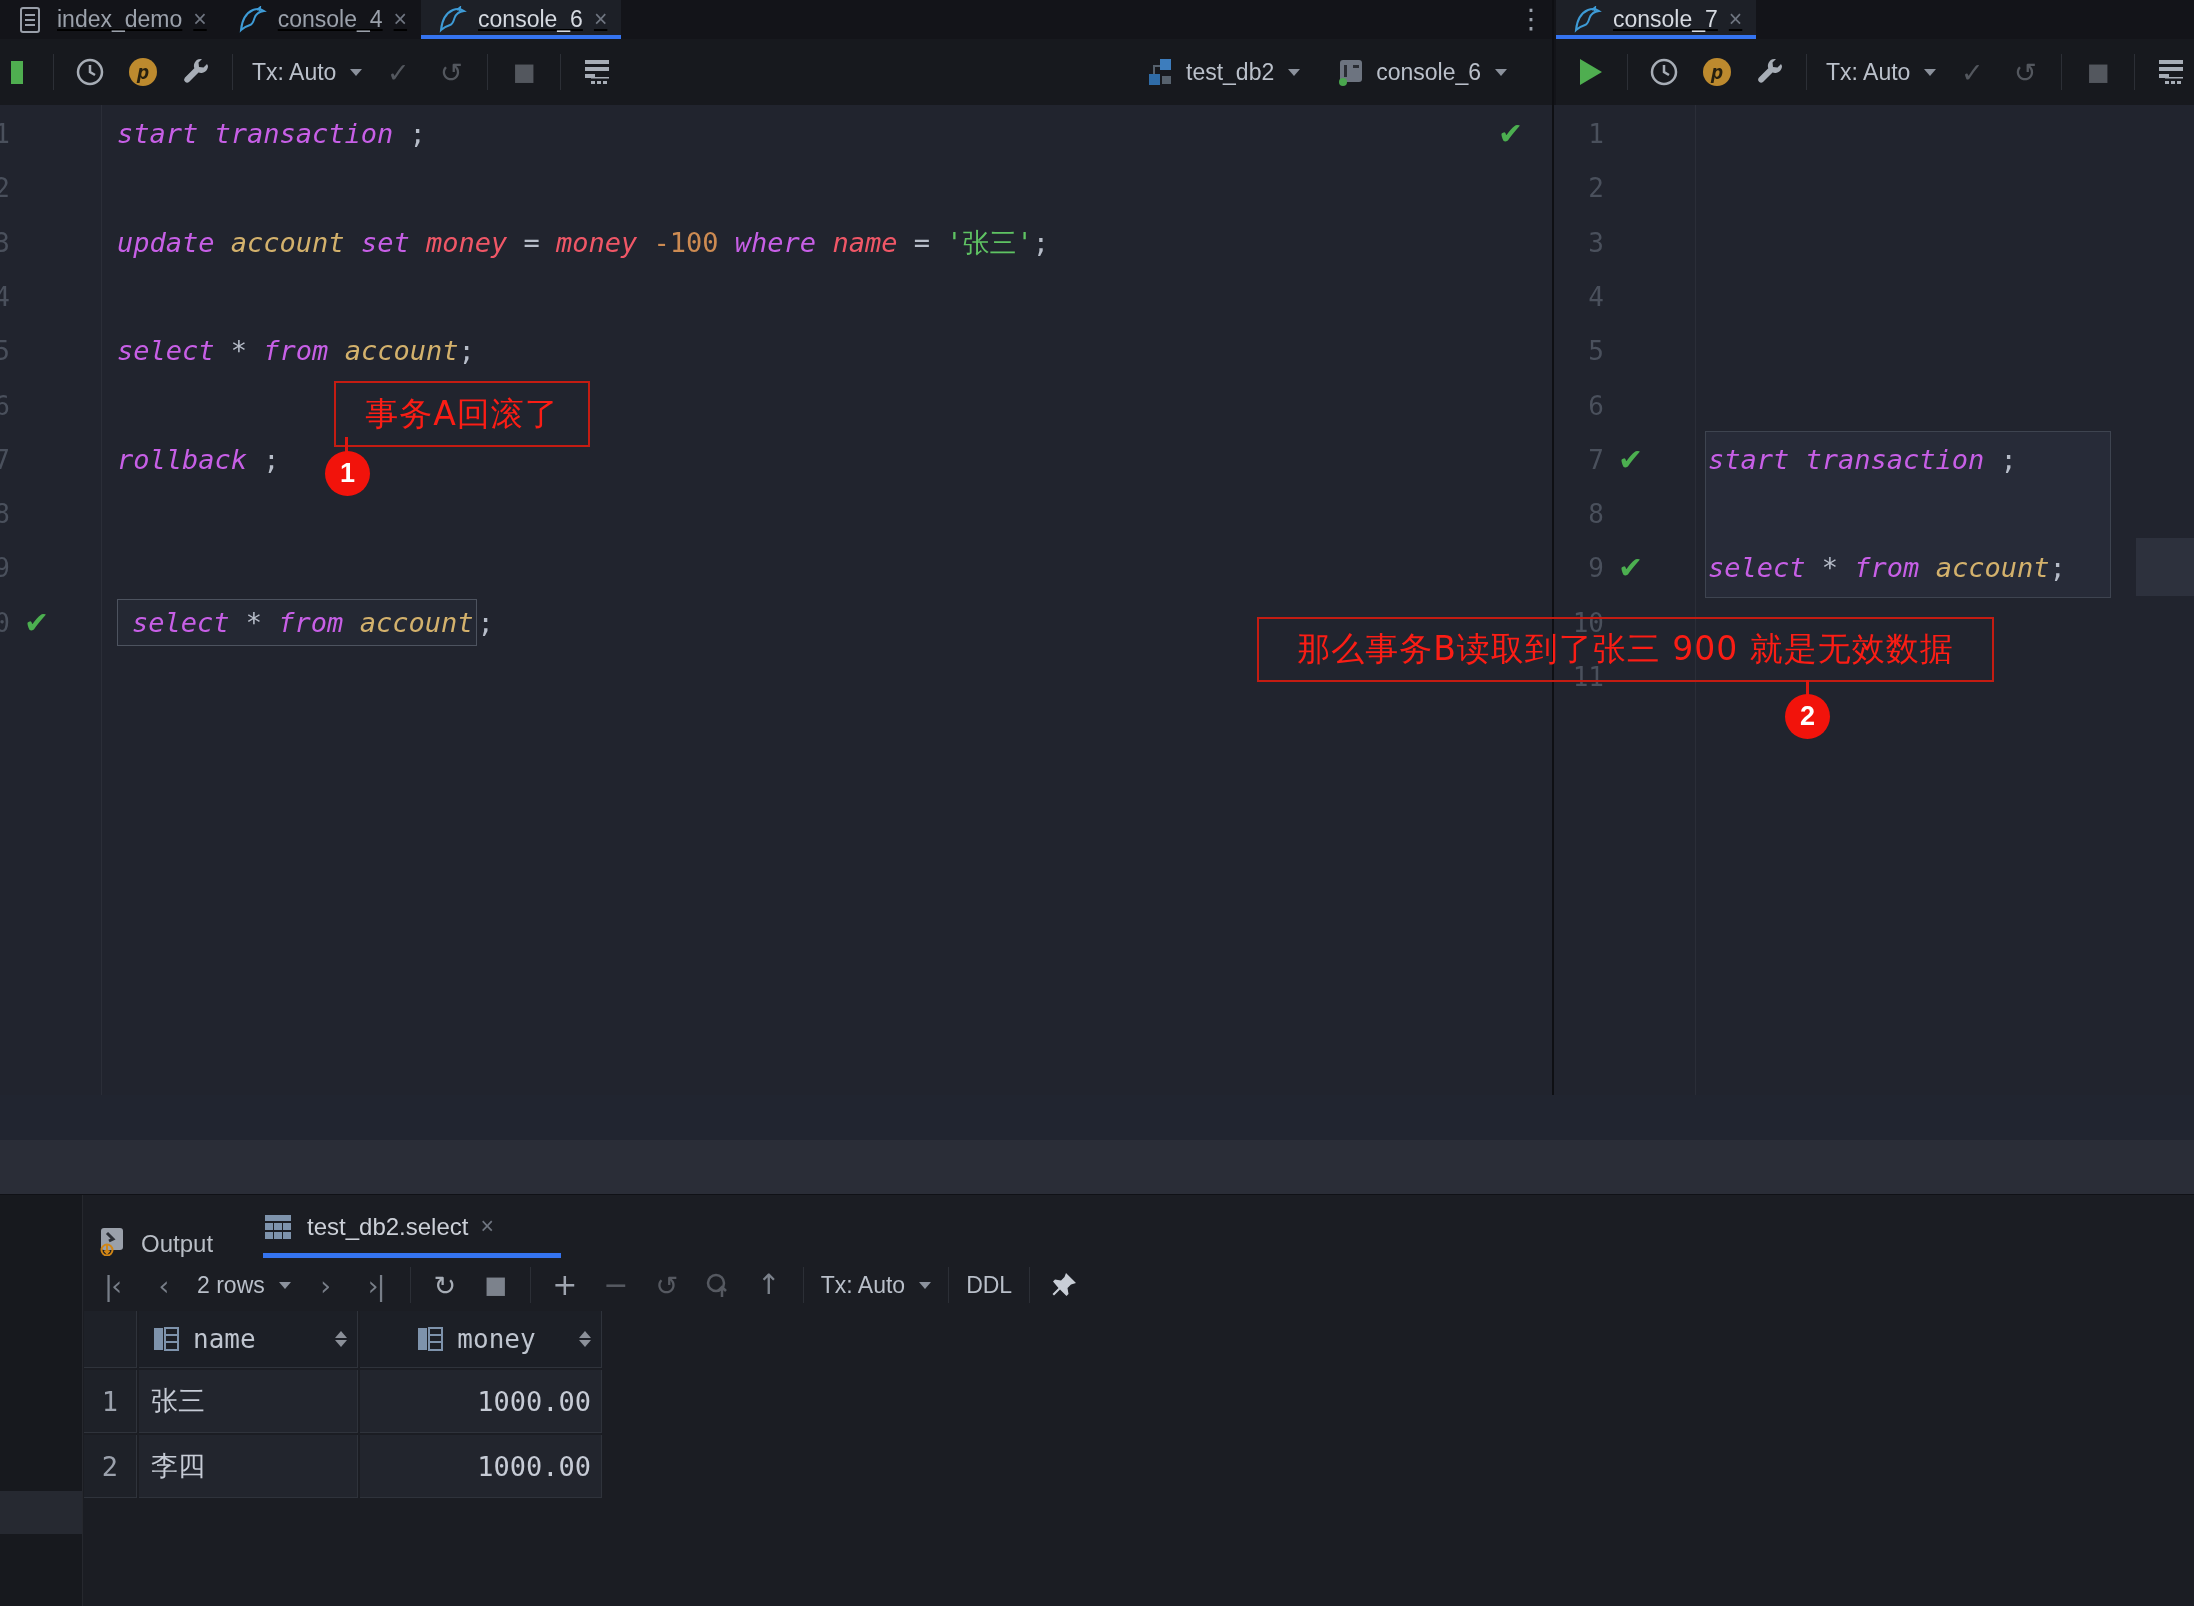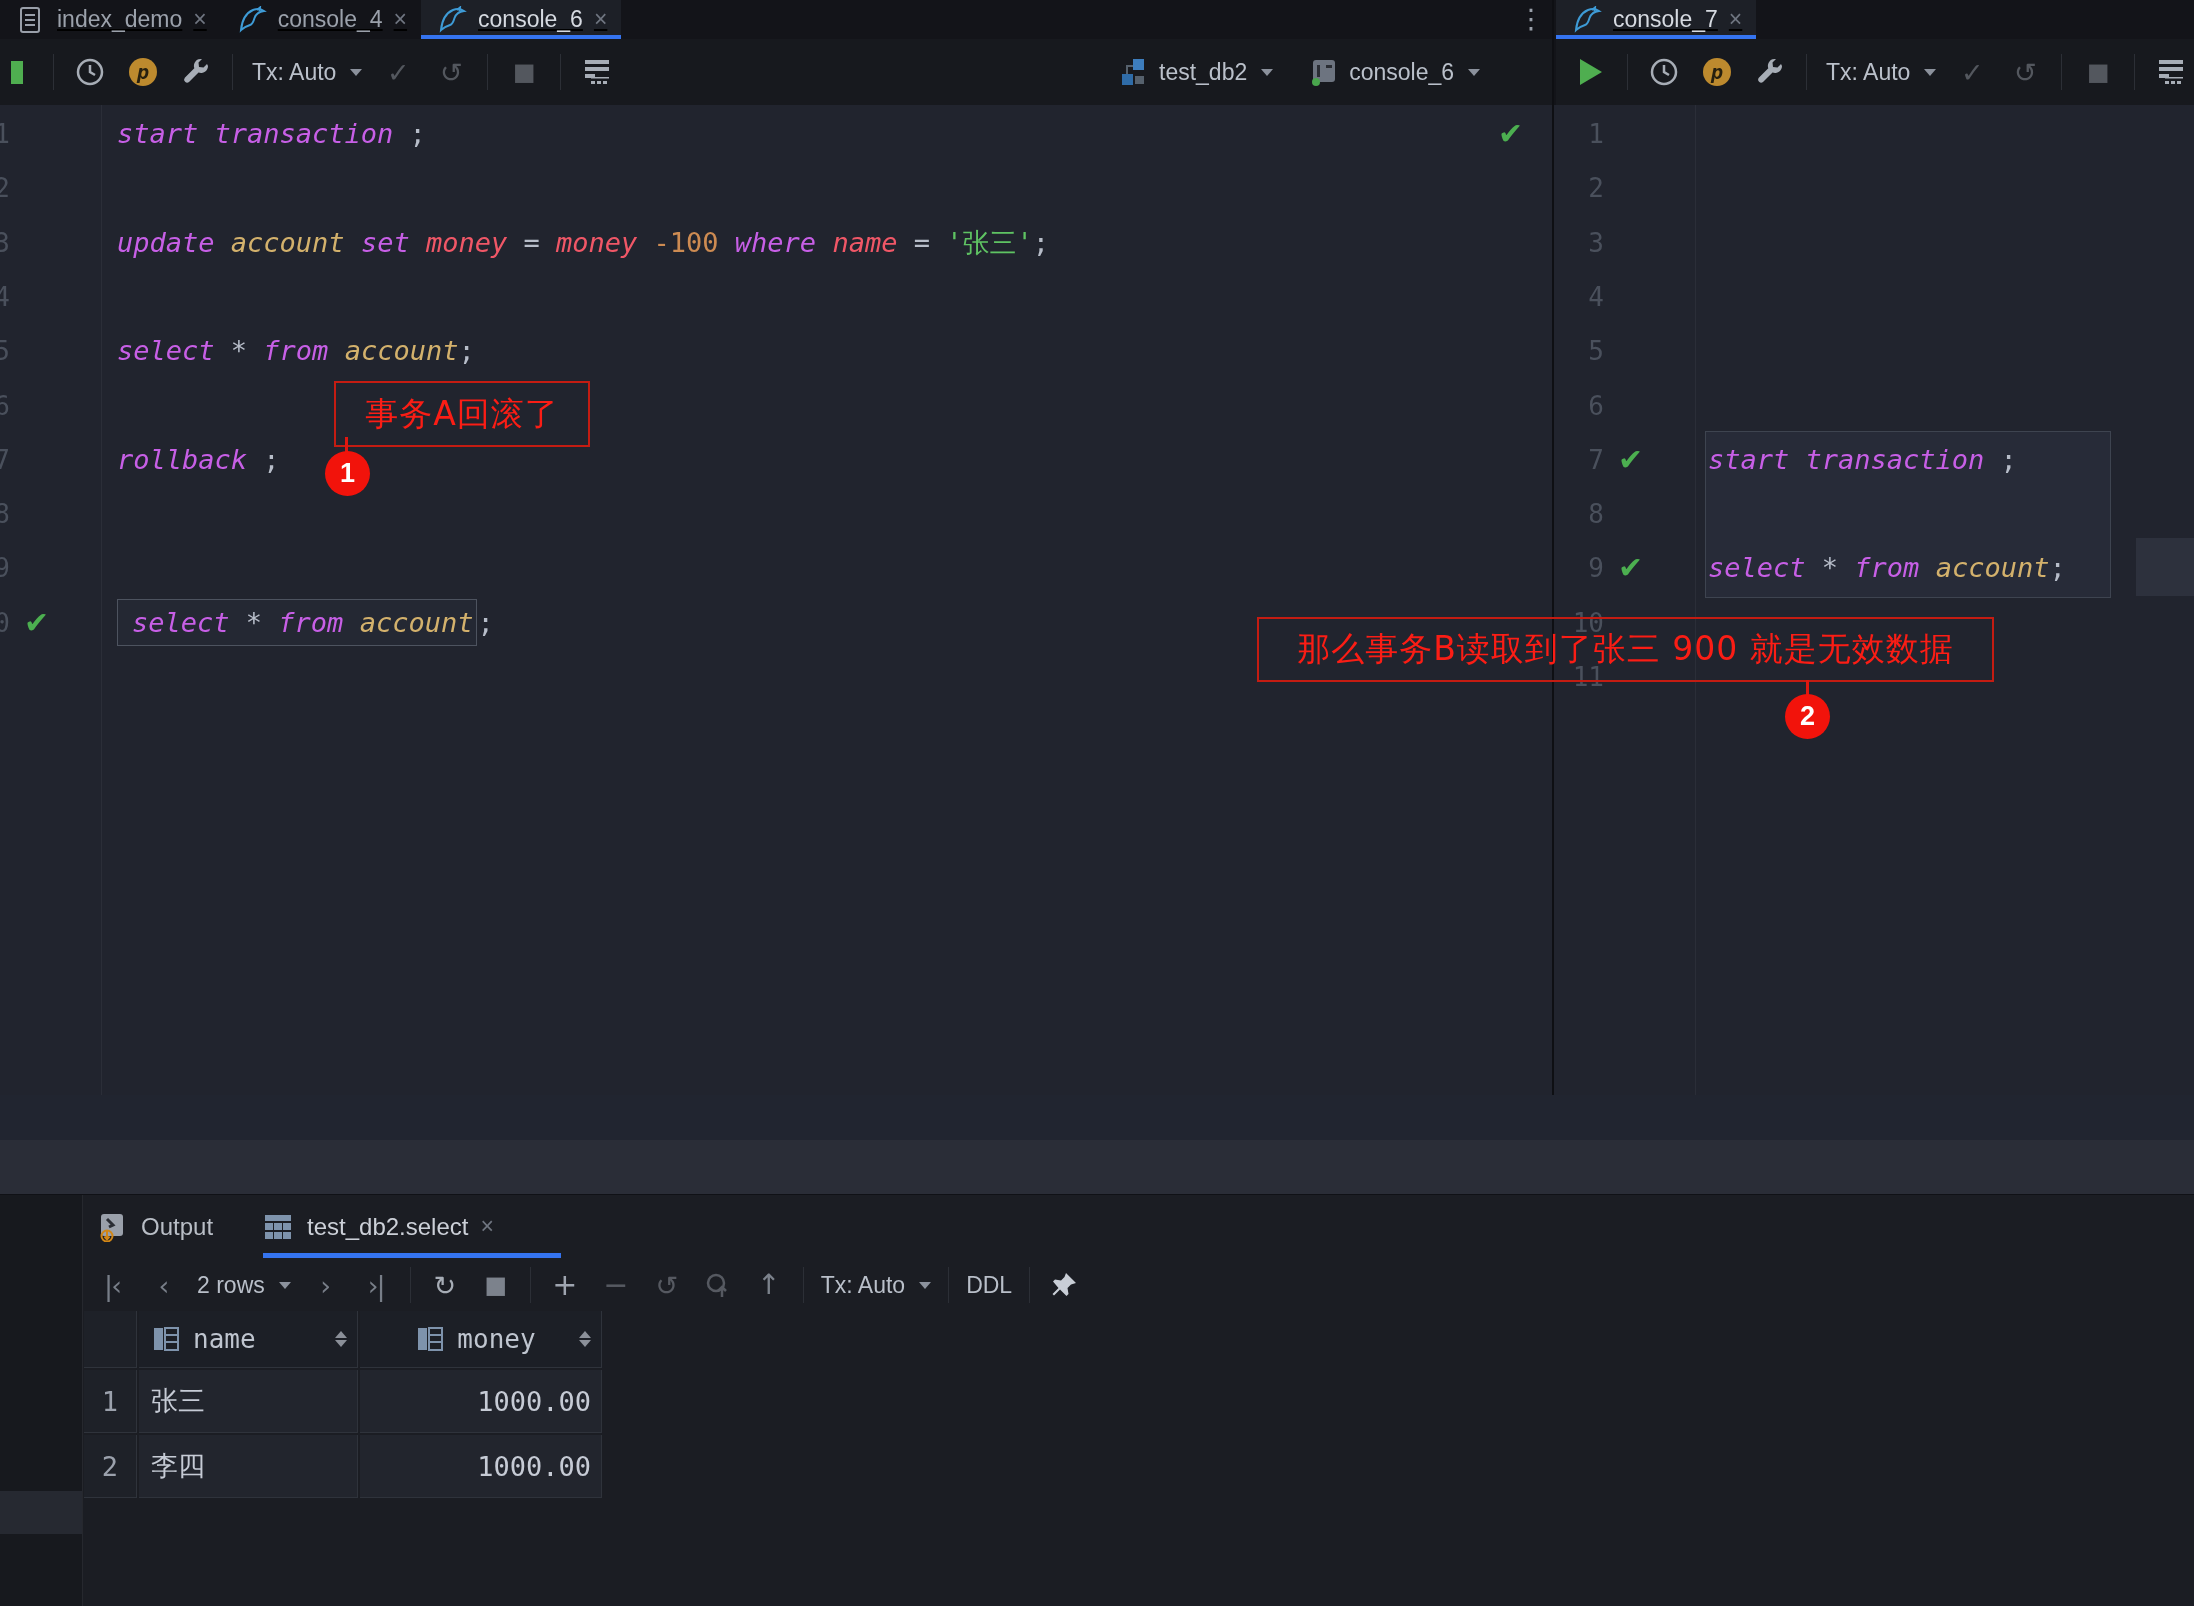--- a/index.html
+++ b/index.html
@@ -180,21 +180,21 @@
             <g fill="#a7adb6">
               <rect x="9" y="23" width="4" height="3"></rect>
               <rect x="15" y="23" width="4" height="3"></rect>
               <rect x="21" y="23" width="4" height="3"></rect>
               <rect x="9" y="19" width="18" height="1.5"></rect>
             </g>
           </svg>
         </span>
       </span>
     </div>
-  <div class="toolbar" id="toolbar-left-extra" style="left:1117px;width:376px;background:transparent;gap:34px;">
+  <div class="toolbar" id="toolbar-left-extra" style="left:1144px;width:376px;background:transparent;gap:34px;">
       <span class="tbgroup">
         <span class="ticon ">
           <svg width="30" height="30" viewBox="0 0 30 30">
             <rect x="14" y="2" width="11" height="11" fill="#3d7dbd"></rect>
             <rect x="3" y="17" width="11" height="11" fill="#2f6ca8"></rect>
             <rect x="16" y="19" width="9" height="8" fill="#56616d"></rect>
             <path d="M8 17 L8 9 L14 9" fill="none" stroke="#56616d" stroke-width="2"></path>
           </svg>
         </span>
         <span>test_db2</span>
@@ -336,21 +336,21 @@
     <span>2</span>
   </div>
 
   <div class="band" style="top:1095px;height:45px;background:#212530;"></div>
   <div class="band" style="top:1140px;height:54px;background:#2a2d37;"></div>
 
   <div id="toolwin">
     <div class="abs" style="left:0;top:0;width:82px;height:412px;background:#17191e;border-right:1px solid #26282e;"></div>
     <div class="stripe-btn" style="left:0;top:296px;width:82px;height:43px;"></div>
     <div id="tw-tabs">
-        <div class="tw-tab" style="left: 95px; width: 148px;">
+        <div class="tw-tab" style="left: 95px; width: 148px; align-items: flex-end;">
           <span class="ticon ">
             <svg width="26" height="30" viewBox="0 0 26 30">
               <rect x="2" y="2" width="22" height="22" rx="3" fill="#9aa0aa"></rect>
               <path d="M8 7 L14 13 L10 15" fill="none" stroke="#2a2d34" stroke-width="3"></path>
               <circle cx="8" cy="24" r="5.5" fill="none" stroke="#d18616" stroke-width="2"></circle>
               <path d="M8 19 L8 27 M5.5 24.5 L8 27.5 L10.5 24.5" fill="none" stroke="#d18616" stroke-width="2"></path>
             </svg>
           </span>
           <span>Output</span>
         </div>

